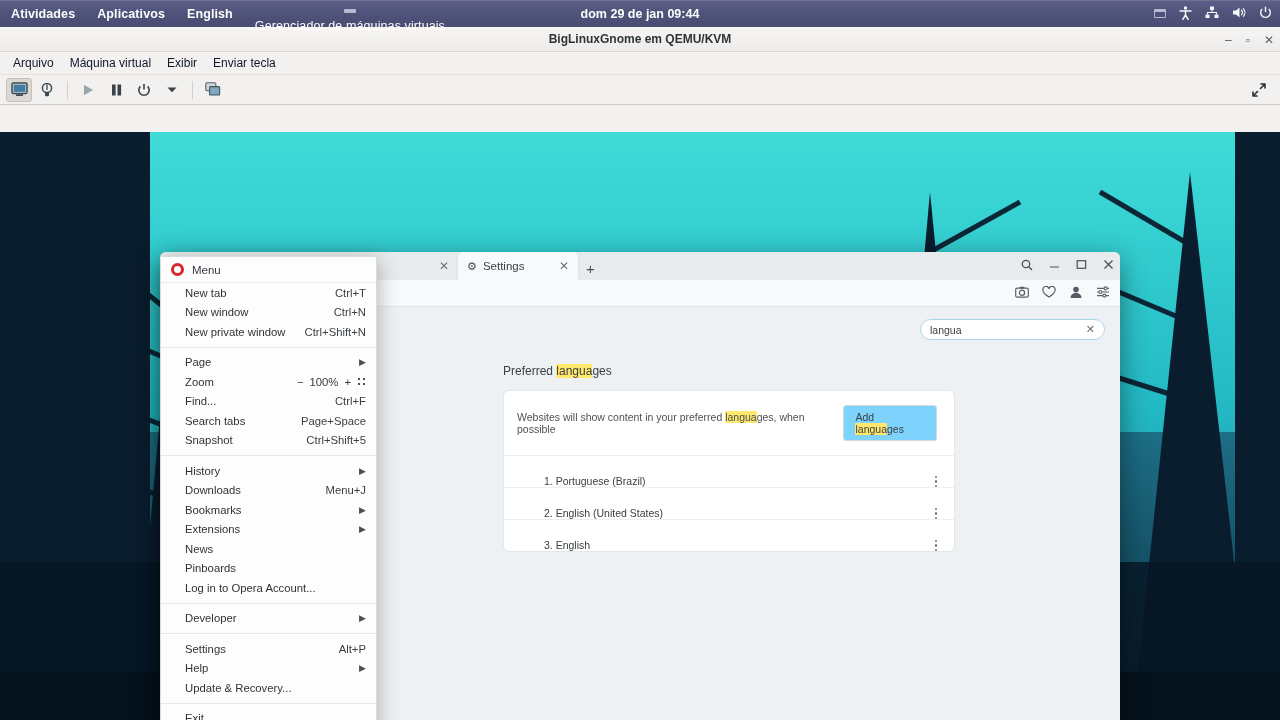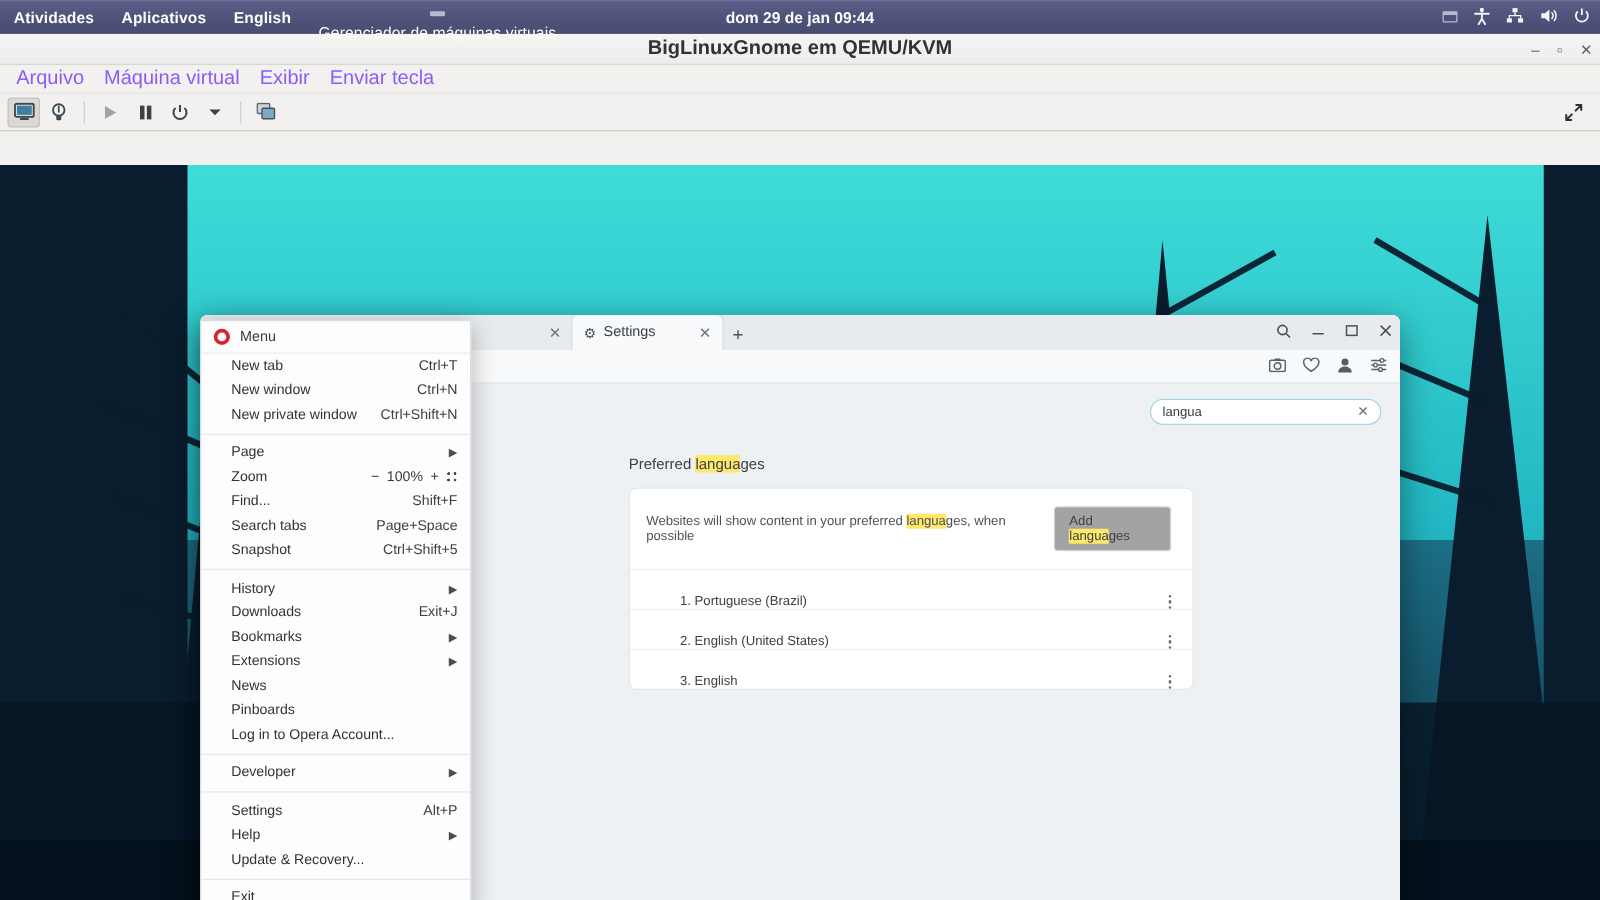--- a/index.html
+++ b/index.html
@@ -43,33 +43,33 @@
     position: absolute; top: 27px; left: 0; width: 1280px; height: 693px;
     background: #f2f1f0;
     z-index: 10;
   }
   #vm-titlebar {
     height: 25px; background: linear-gradient(180deg,#f6f5f4,#edecea);
     border-bottom: 1px solid #d8d4d0;
     display: flex; align-items: center; justify-content: center;
     position: relative;
   }
-  #vm-titlebar .vm-title { font-size: 16px; color: #2e3436; font-weight: 700; }
+  #vm-titlebar .vm-title { font-size: 12px; color: #2e3436; font-weight: 700; }
   #vm-titlebar .wbtns {
     position: absolute; right: 6px; top: 0; height: 25px;
     display: flex; align-items: center; gap: 14px;
     color: #5b5f62; font-size: 12px;
   }
   #vm-menubar {
     height: 23px; display: flex; align-items: center;
     padding-left: 6px; gap: 2px;
     background: #f2f1f0; border-bottom: 1px solid #e3e0dd;
   }
   #vm-menubar .mi {
-    font-size: 16px; color: #8b5cf6; padding: 2px 7px; border-radius: 3px;
+    font-size: 12px; color: #0f172a; padding: 2px 7px; border-radius: 3px;
   }
   #vm-toolbar {
     height: 30px; display: flex; align-items: center; gap: 2px;
     padding: 0 6px; background: #f2f1f0;
     border-bottom: 1px solid #cfcbc7; position: relative;
   }
   .tbtn {
     width: 26px; height: 24px; display: flex; align-items: center; justify-content: center;
     border-radius: 3px; color: #4a4a4a;
   }
@@ -141,21 +141,21 @@
   #lang-card {
     margin-left: 313px; width: 452px; background: #fff;
     border: 1px solid #e4e7ea; border-radius: 6px;
   }
   #lang-card .card-top {
     display: flex; align-items: center; padding: 14px 17px 14px 13px;
   }
   #lang-card .card-top .desc { font-size: 10.5px; color: #4d5156; }
   #lang-card .add-btn {
     margin-left: auto; border: 1px solid #d4d8dc; border-radius: 3px;
-    padding: 5px 11px; font-size: 10.5px; color: #3c4043; background: #a3a3a3;
+    padding: 5px 11px; font-size: 10.5px; color: #3c4043; background: #7dd3fc;
   }
   .lang-row {
     display: flex; align-items: flex-end; height: 32px;
     padding: 0 17px 0 40px; border-top: 1px solid #eceef0;
     font-size: 10.5px; color: #3c4043;
   }
   .lang-row .kebab { margin-left: auto; display: flex; flex-direction: column; gap: 2px; }
   .lang-row .kebab i { width: 2.5px; height: 2.5px; border-radius: 50%; background: #70757a; display:block;}
 
   
@@ -459,40 +459,40 @@
         <span>Zoom</span>
         <span class="zoomctl">
           <span>−</span>
           <span>100%</span>
           <span>+</span>
           <span class="grid-ico"></span>
         </span>
       </div>
       <div class="mrow">
         <span>Find...</span>
-        <span class="accel">Shift+F</span>
+        <span class="accel">Ctrl+F</span>
       </div>
       <div class="mrow">
         <span>Search tabs</span>
         <span class="accel">Page+Space</span>
       </div>
       <div class="mrow">
         <span>Snapshot</span>
         <span class="accel">Ctrl+Shift+5</span>
       </div>
 
       <div class="msep"></div>
 
       <div class="mrow">
         <span>History</span>
         <span class="caret">▶</span>
       </div>
       <div class="mrow">
         <span>Downloads</span>
-        <span class="accel">Exit+J</span>
+        <span class="accel">Menu+J</span>
       </div>
       <div class="mrow">
         <span>Bookmarks</span>
         <span class="caret">▶</span>
       </div>
       <div class="mrow">
         <span>Extensions</span>
         <span class="caret">▶</span>
       </div>
       <div class="mrow">

